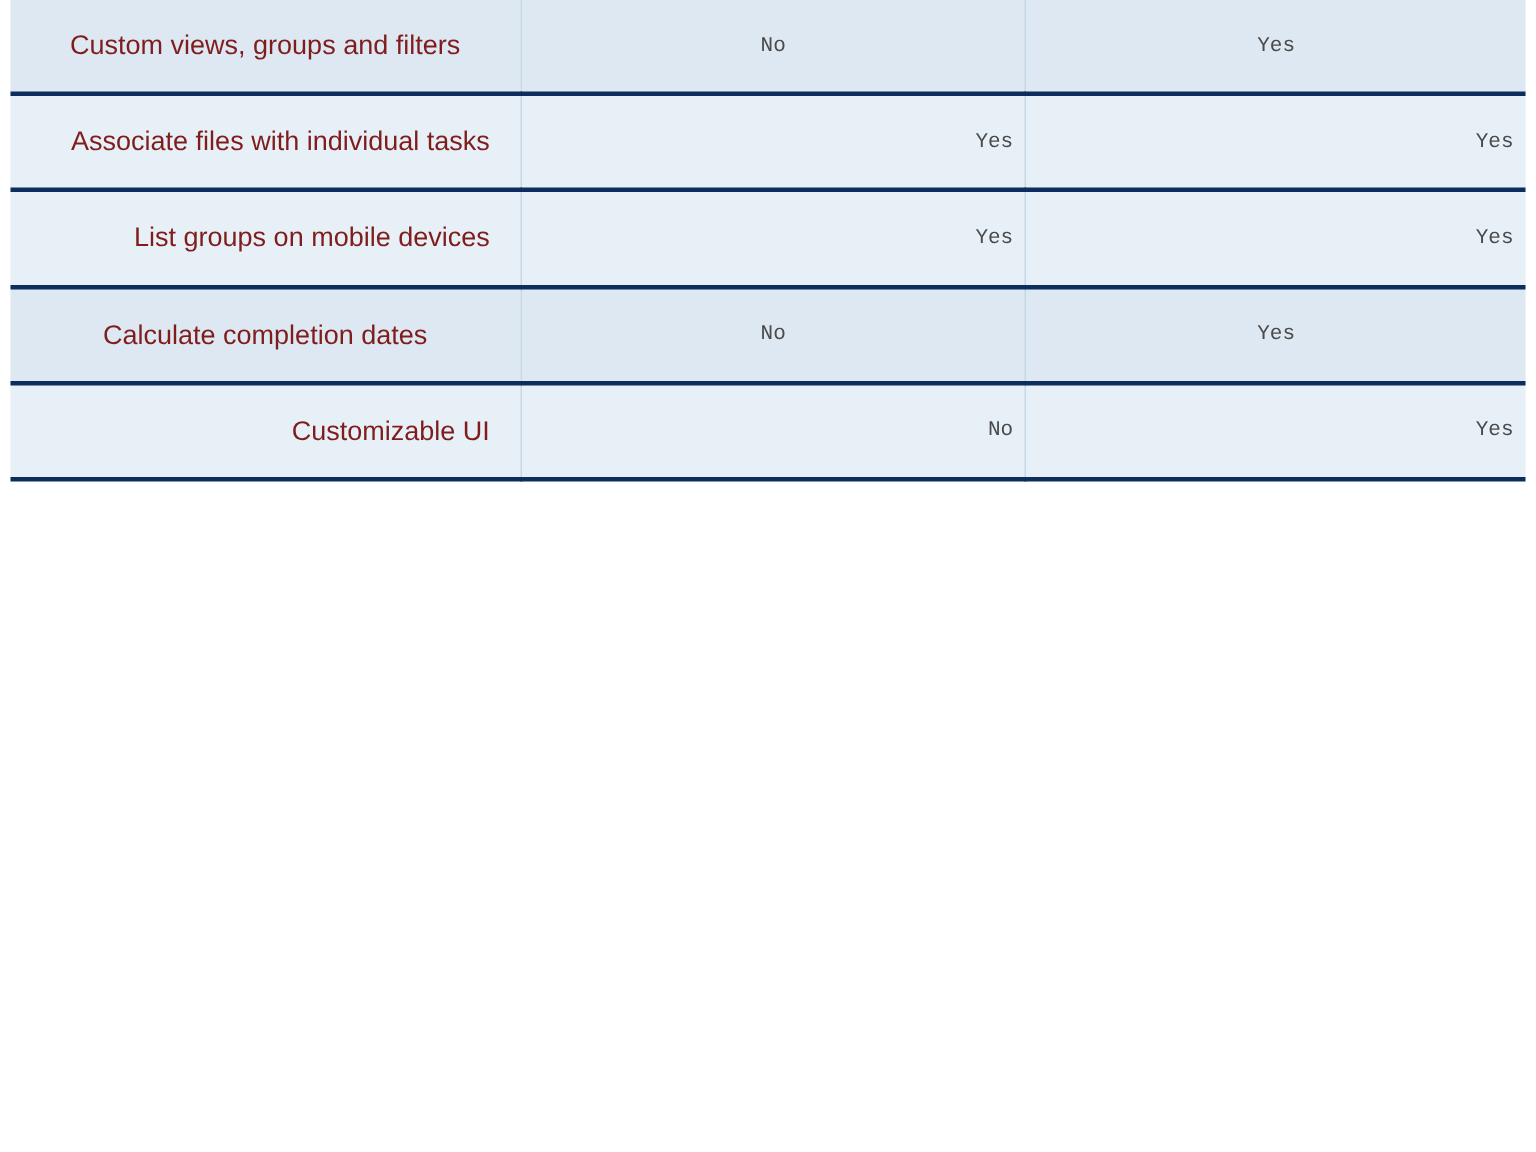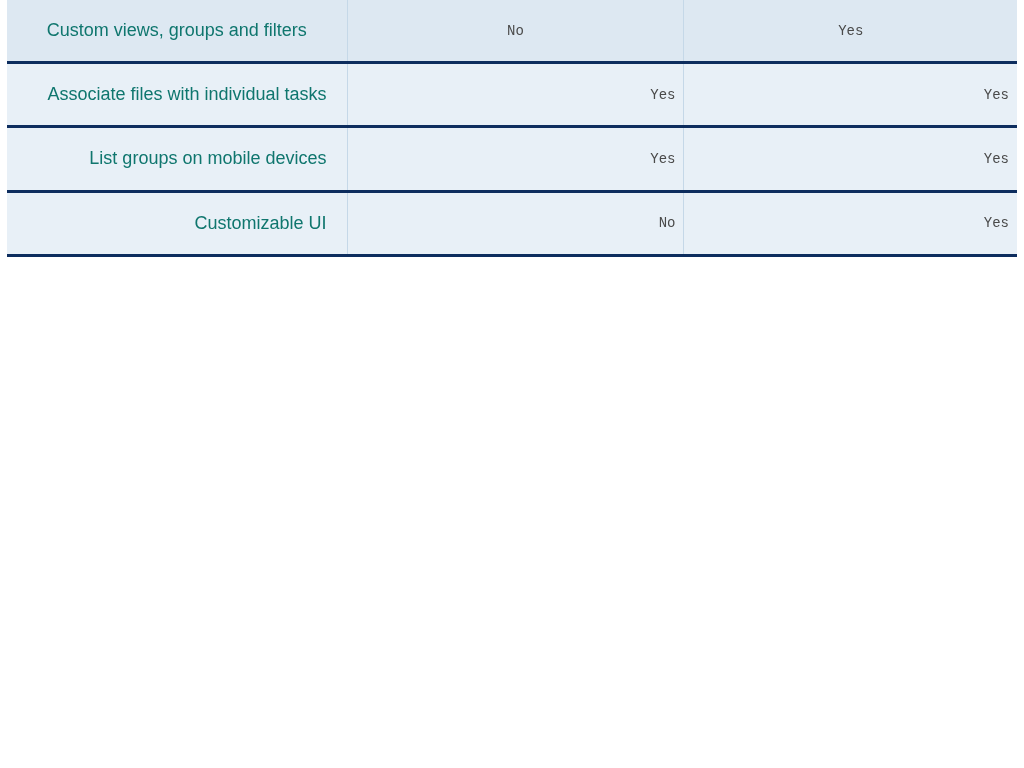--- a/index.html
+++ b/index.html
@@ -34,21 +34,21 @@
     .comparison-table tr:first-child {
       border-top: none;
     }
 
     .feature-cell {
       width: 340px;
       background-color: #dce8f0;
       text-align: center;
       vertical-align: middle;
       padding: 18px 20px;
-      color: #0f766e;
+      color: #7f1d1d;
       font-size: 18px;
       line-height: 1.4;
       border-right: 1px solid #c5d8e8;
     }
 
     .value-cell {
       background-color: #e8f0f7;
       text-align: center;
       vertical-align: middle;
       padding: 18px 8px;
@@ -87,20 +87,25 @@
         <tr class="row-odd">
           <td class="feature-cell">Associate files with individual tasks</td>
           <td class="value-cell">Yes</td>
           <td class="value-cell">Yes</td>
         </tr>
         <tr class="row-odd">
           <td class="feature-cell">List groups on mobile devices</td>
           <td class="value-cell">Yes</td>
           <td class="value-cell">Yes</td>
         </tr>
+        <tr class="row-even">
+          <td class="feature-cell">Calculate completion dates</td>
+          <td class="value-cell">No</td>
+          <td class="value-cell">Yes</td>
+        </tr>
         <tr class="row-odd">
           <td class="feature-cell">Customizable UI</td>
           <td class="value-cell">No</td>
           <td class="value-cell">Yes</td>
         </tr>
       </tbody>
   </table>
 </div>
 
 </body></html>

